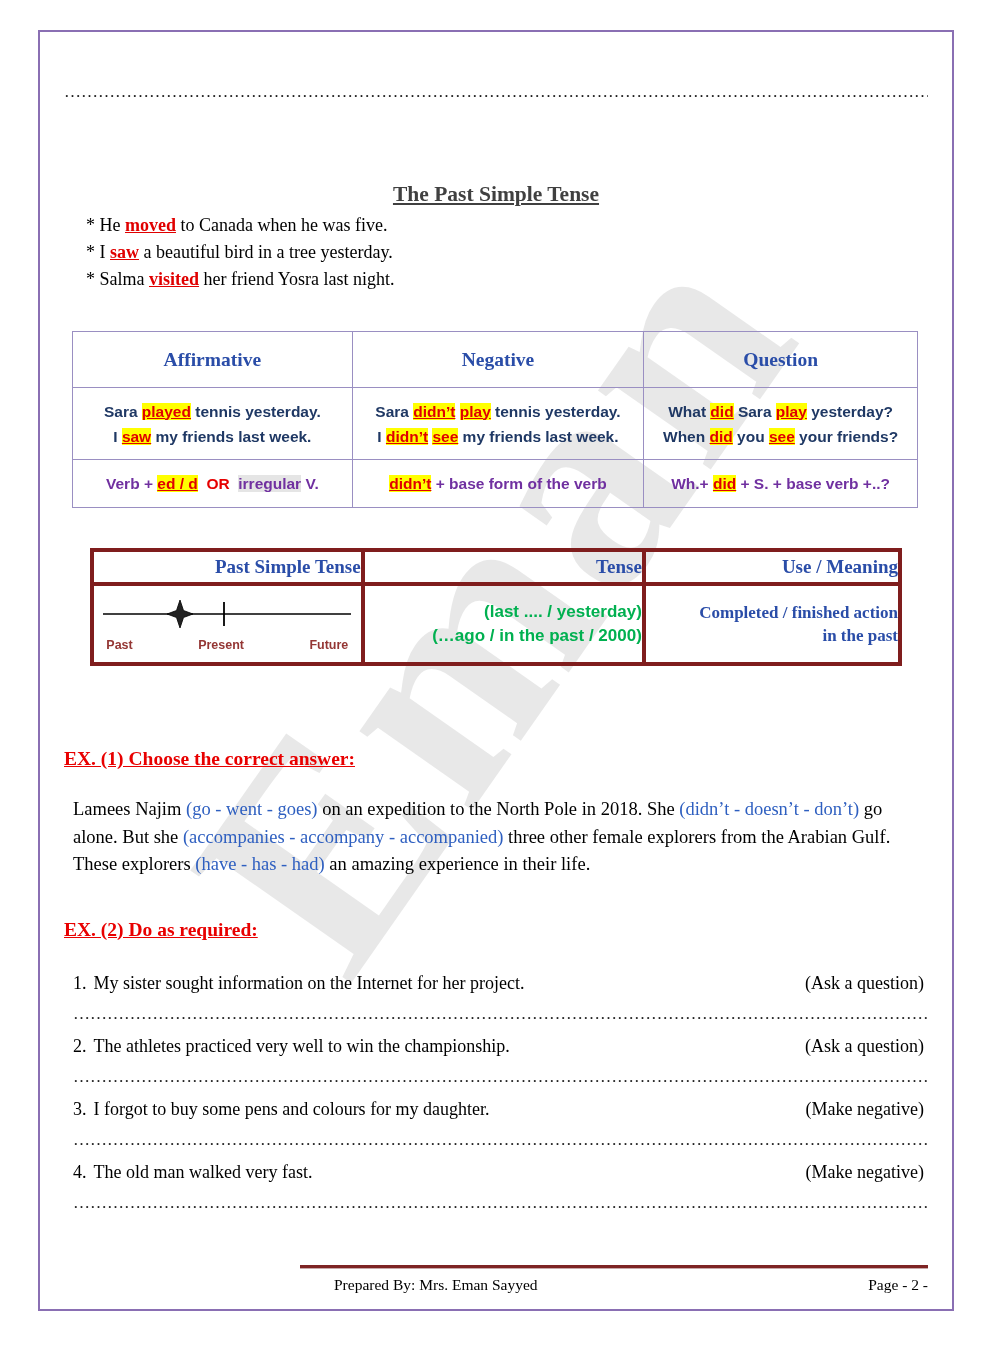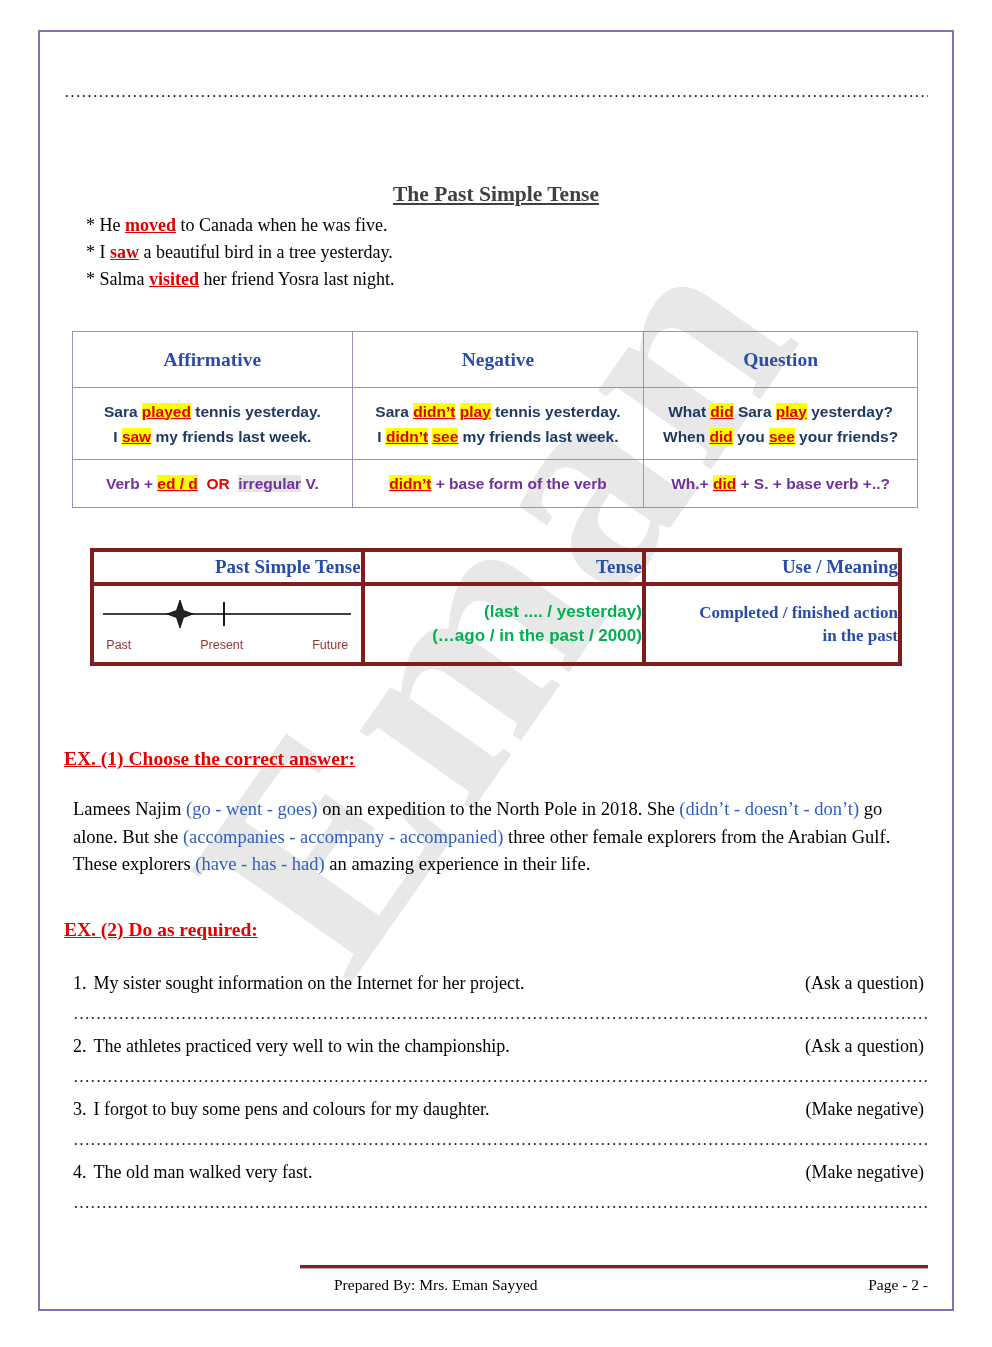--- a/index.html
+++ b/index.html
@@ -85,21 +85,21 @@
   .tense-cell {
     font-family:"Liberation Sans", sans-serif; font-weight:bold;
     font-size:17px; color:#00b050; line-height:24px;
   }
   .use-cell { font-weight:bold; font-size:17px; color:#2a4da8; line-height:23px; }
 
   .timeline-wrap { width:254px; margin:0 auto; }
   .timeline-labels {
     display:flex; justify-content:space-between;
     margin-top:4px; padding:0 6px;
-    font-family:"Liberation Sans", sans-serif; font-weight:normal;
+    font-family:"Liberation Sans", sans-serif; font-weight:bold;
     font-size:12.5px; color:#943634;gap:25px;
   }
 
   .ex1-heading { margin-top:80px; }
   .paragraph { margin-top:24px; padding-left:9px; padding-right:2px; font-size:18.5px; line-height:27.5px; }
 
   .ex2-heading { margin-top:38px; }
   .items { margin-top:26px; padding-left:9px; }
   .item-block { margin-bottom:6px; }
   .item-row { display:flex; font-size:18px; line-height:28px; }

